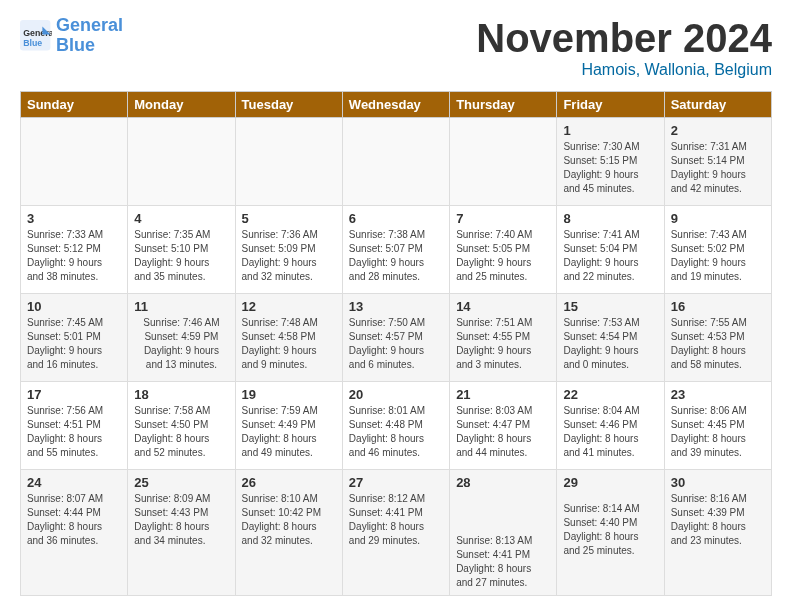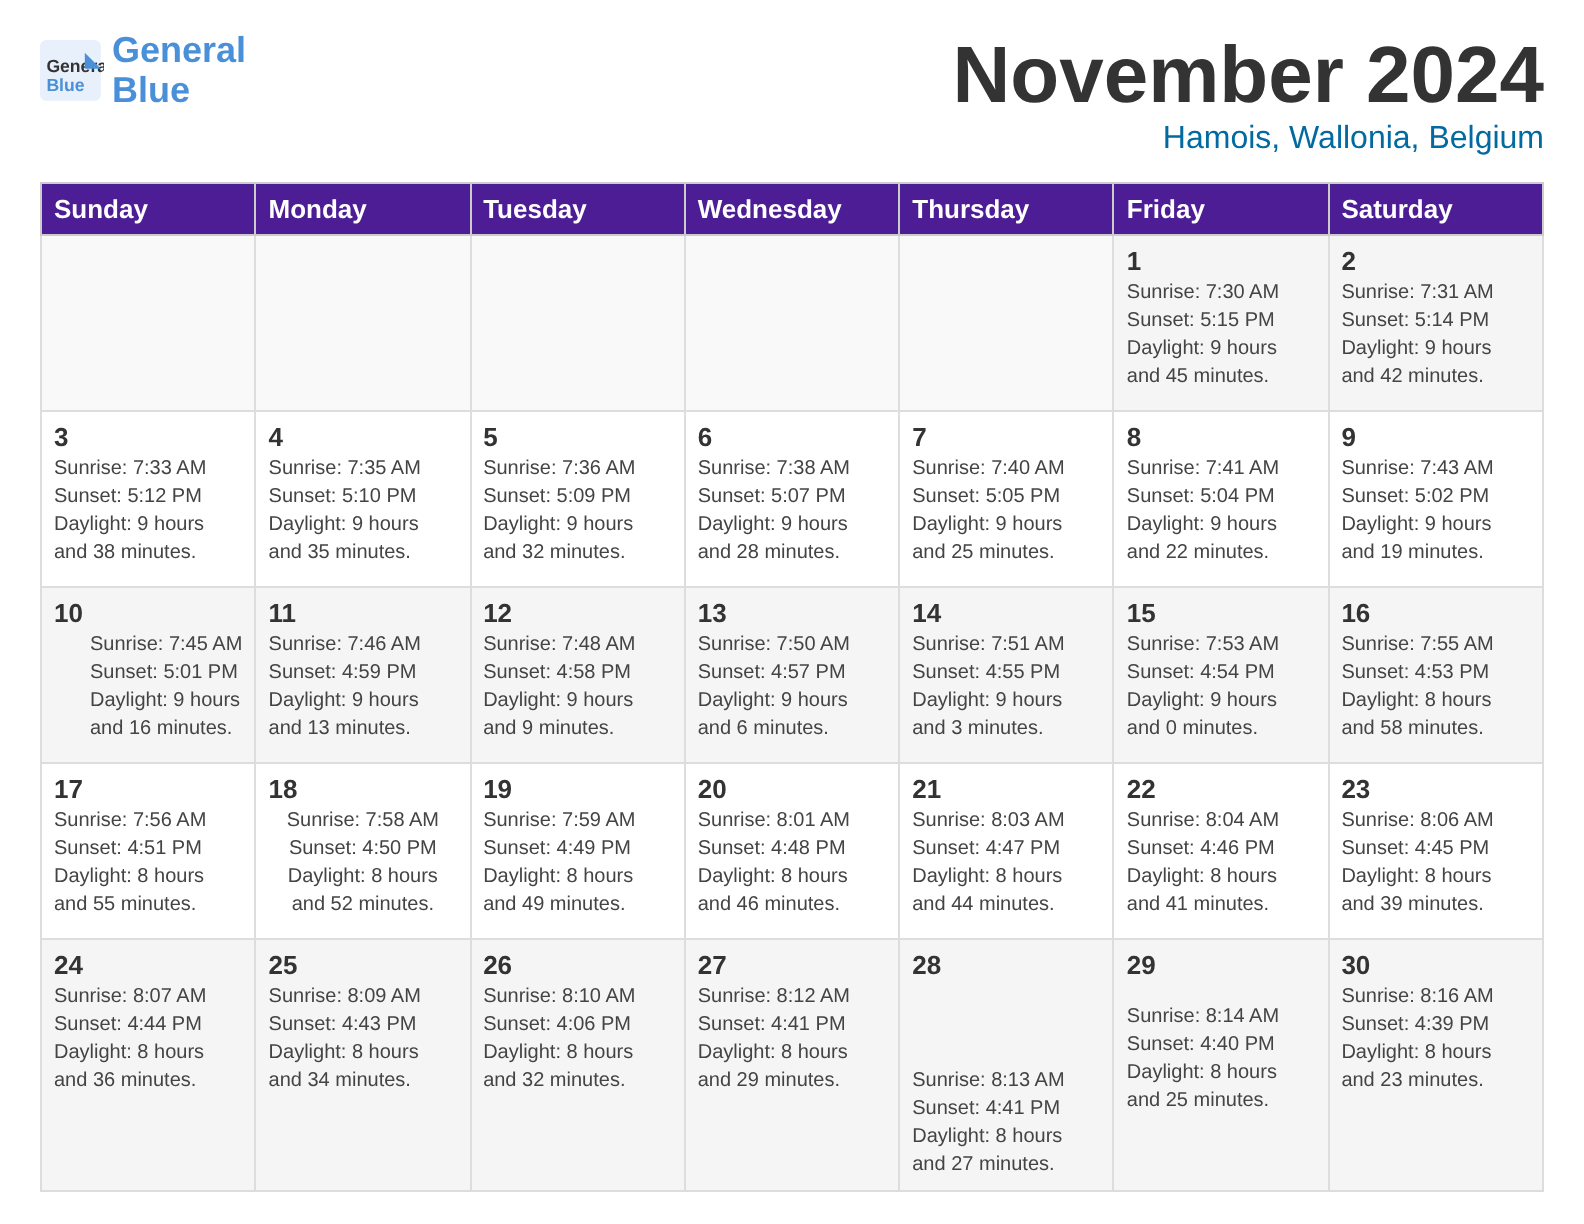--- a/index.html
+++ b/index.html
@@ -49,21 +49,21 @@
     .location-title {
       font-size: 16px;
       color: #0369a1;
     }
     .calendar {
       width: 100%;
       border-collapse: collapse;
       table-layout: fixed;
     }
     .calendar th {
-      background-color: #4c1d95;
+      background-color: #a16207;
       color: #fff;
       text-align: left;
       padding: 5px 6px;
       font-size: 13px;
       font-weight: bold;
       border: 1px solid #ccc;
     }
     .calendar td {
       vertical-align: top;
       padding: 5px 6px;
@@ -200,28 +200,28 @@
             <span class="day-num">9</span>
             <div class="day-info" style="white-space: pre-line;">Sunrise: 7:43 AM
 Sunset: 5:02 PM
 Daylight: 9 hours
 and 19 minutes.</div>
           </td>
         </tr>
         <tr>
           <td>
             <span class="day-num">10</span>
-            <div class="day-info" style="white-space: pre-line; margin-left: 18px;">Sunrise: 7:45 AM
+            <div class="day-info" style="white-space: pre-line;">Sunrise: 7:45 AM
 Sunset: 5:01 PM
 Daylight: 9 hours
 and 16 minutes.</div>
           </td>
           <td>
             <span class="day-num">11</span>
-            <div class="day-info" style="white-space: pre-line;">Sunrise: 7:46 AM
+            <div class="day-info" style="white-space: pre-line; text-align: center;">Sunrise: 7:46 AM
 Sunset: 4:59 PM
 Daylight: 9 hours
 and 13 minutes.</div>
           </td>
           <td>
             <span class="day-num">12</span>
             <div class="day-info" style="white-space: pre-line;">Sunrise: 7:48 AM
 Sunset: 4:58 PM
 Daylight: 9 hours
 and 9 minutes.</div>
@@ -258,21 +258,21 @@
         <tr>
           <td>
             <span class="day-num">17</span>
             <div class="day-info" style="white-space: pre-line;">Sunrise: 7:56 AM
 Sunset: 4:51 PM
 Daylight: 8 hours
 and 55 minutes.</div>
           </td>
           <td>
             <span class="day-num">18</span>
-            <div class="day-info" style="white-space: pre-line; text-align: center;">Sunrise: 7:58 AM
+            <div class="day-info" style="white-space: pre-line;">Sunrise: 7:58 AM
 Sunset: 4:50 PM
 Daylight: 8 hours
 and 52 minutes.</div>
           </td>
           <td>
             <span class="day-num">19</span>
             <div class="day-info" style="white-space: pre-line;">Sunrise: 7:59 AM
 Sunset: 4:49 PM
 Daylight: 8 hours
 and 49 minutes.</div>
@@ -317,21 +317,21 @@
           <td>
             <span class="day-num">25</span>
             <div class="day-info" style="white-space: pre-line;">Sunrise: 8:09 AM
 Sunset: 4:43 PM
 Daylight: 8 hours
 and 34 minutes.</div>
           </td>
           <td>
             <span class="day-num">26</span>
             <div class="day-info" style="white-space: pre-line;">Sunrise: 8:10 AM
-Sunset: 4:06 PM
+Sunset: 10:42 PM
 Daylight: 8 hours
 and 32 minutes.</div>
           </td>
           <td>
             <span class="day-num">27</span>
             <div class="day-info" style="white-space: pre-line;">Sunrise: 8:12 AM
 Sunset: 4:41 PM
 Daylight: 8 hours
 and 29 minutes.</div>
           </td>

